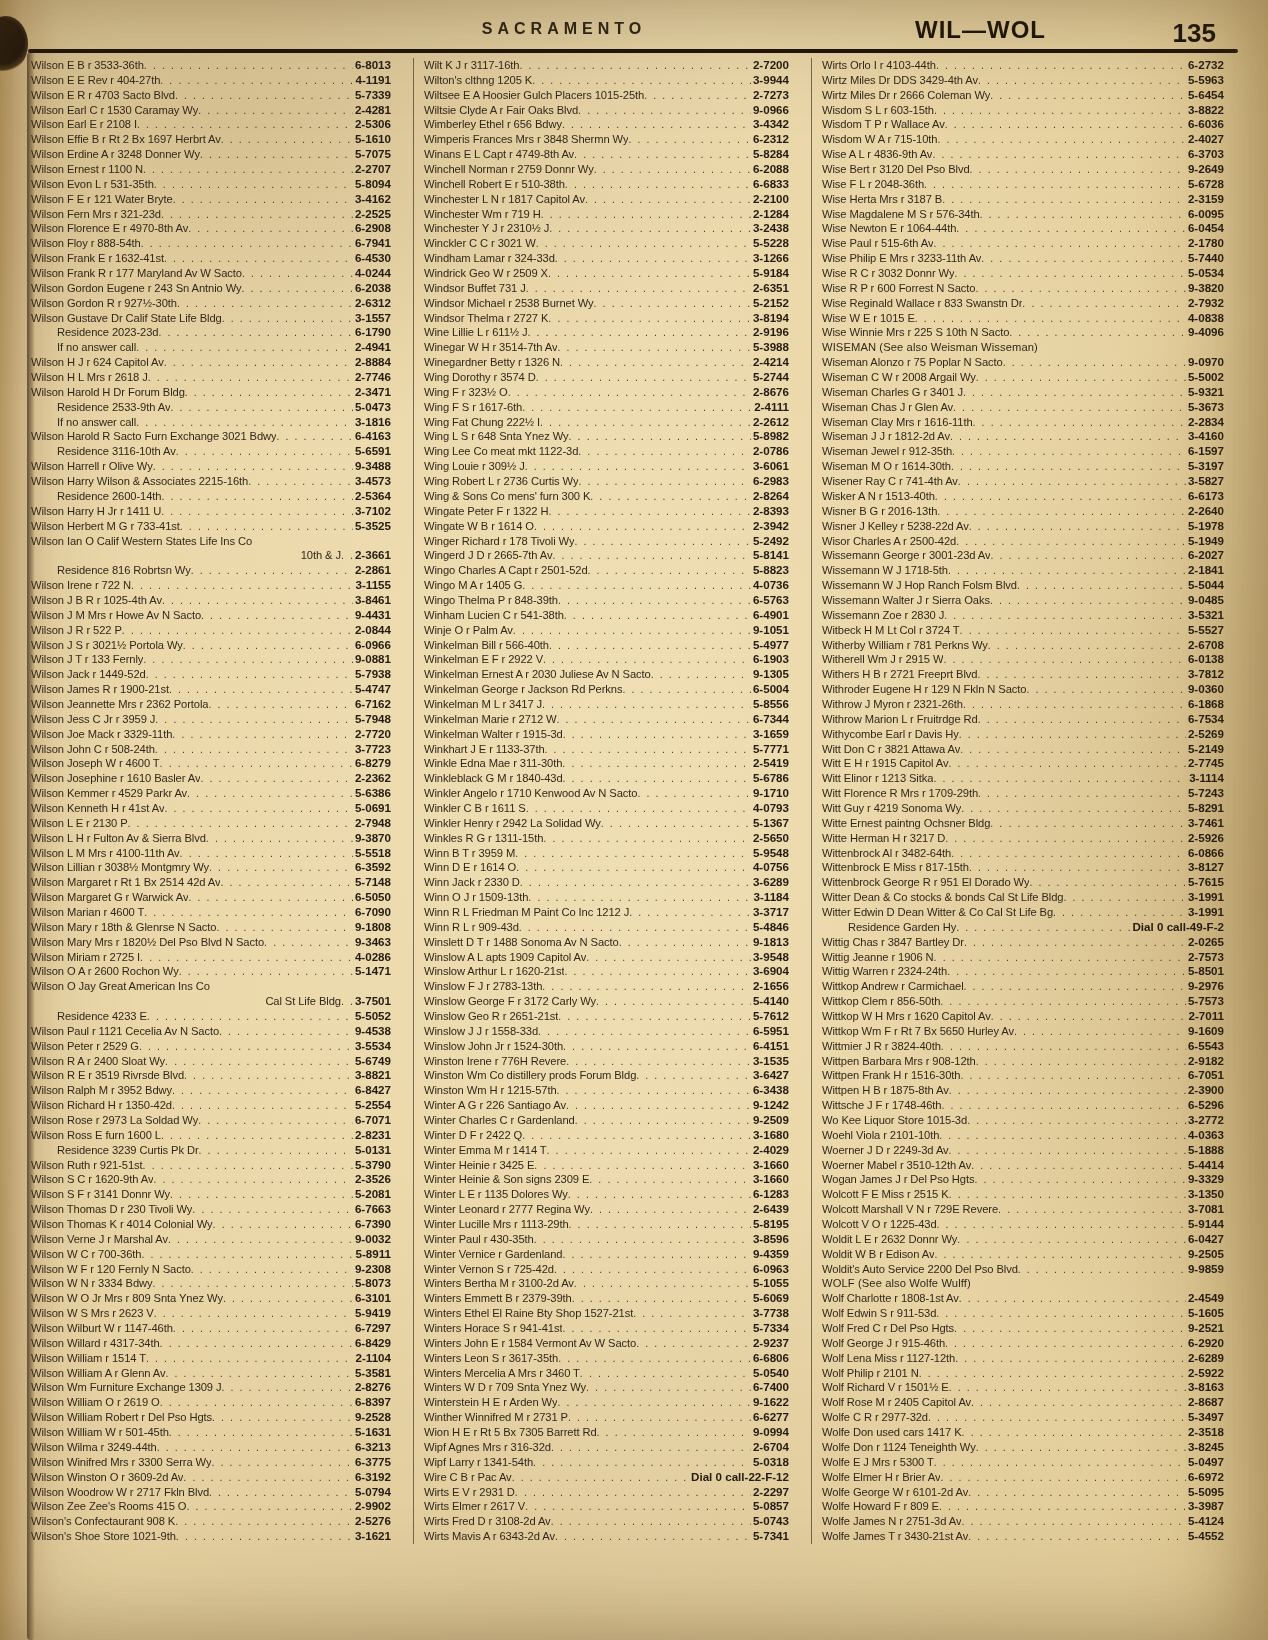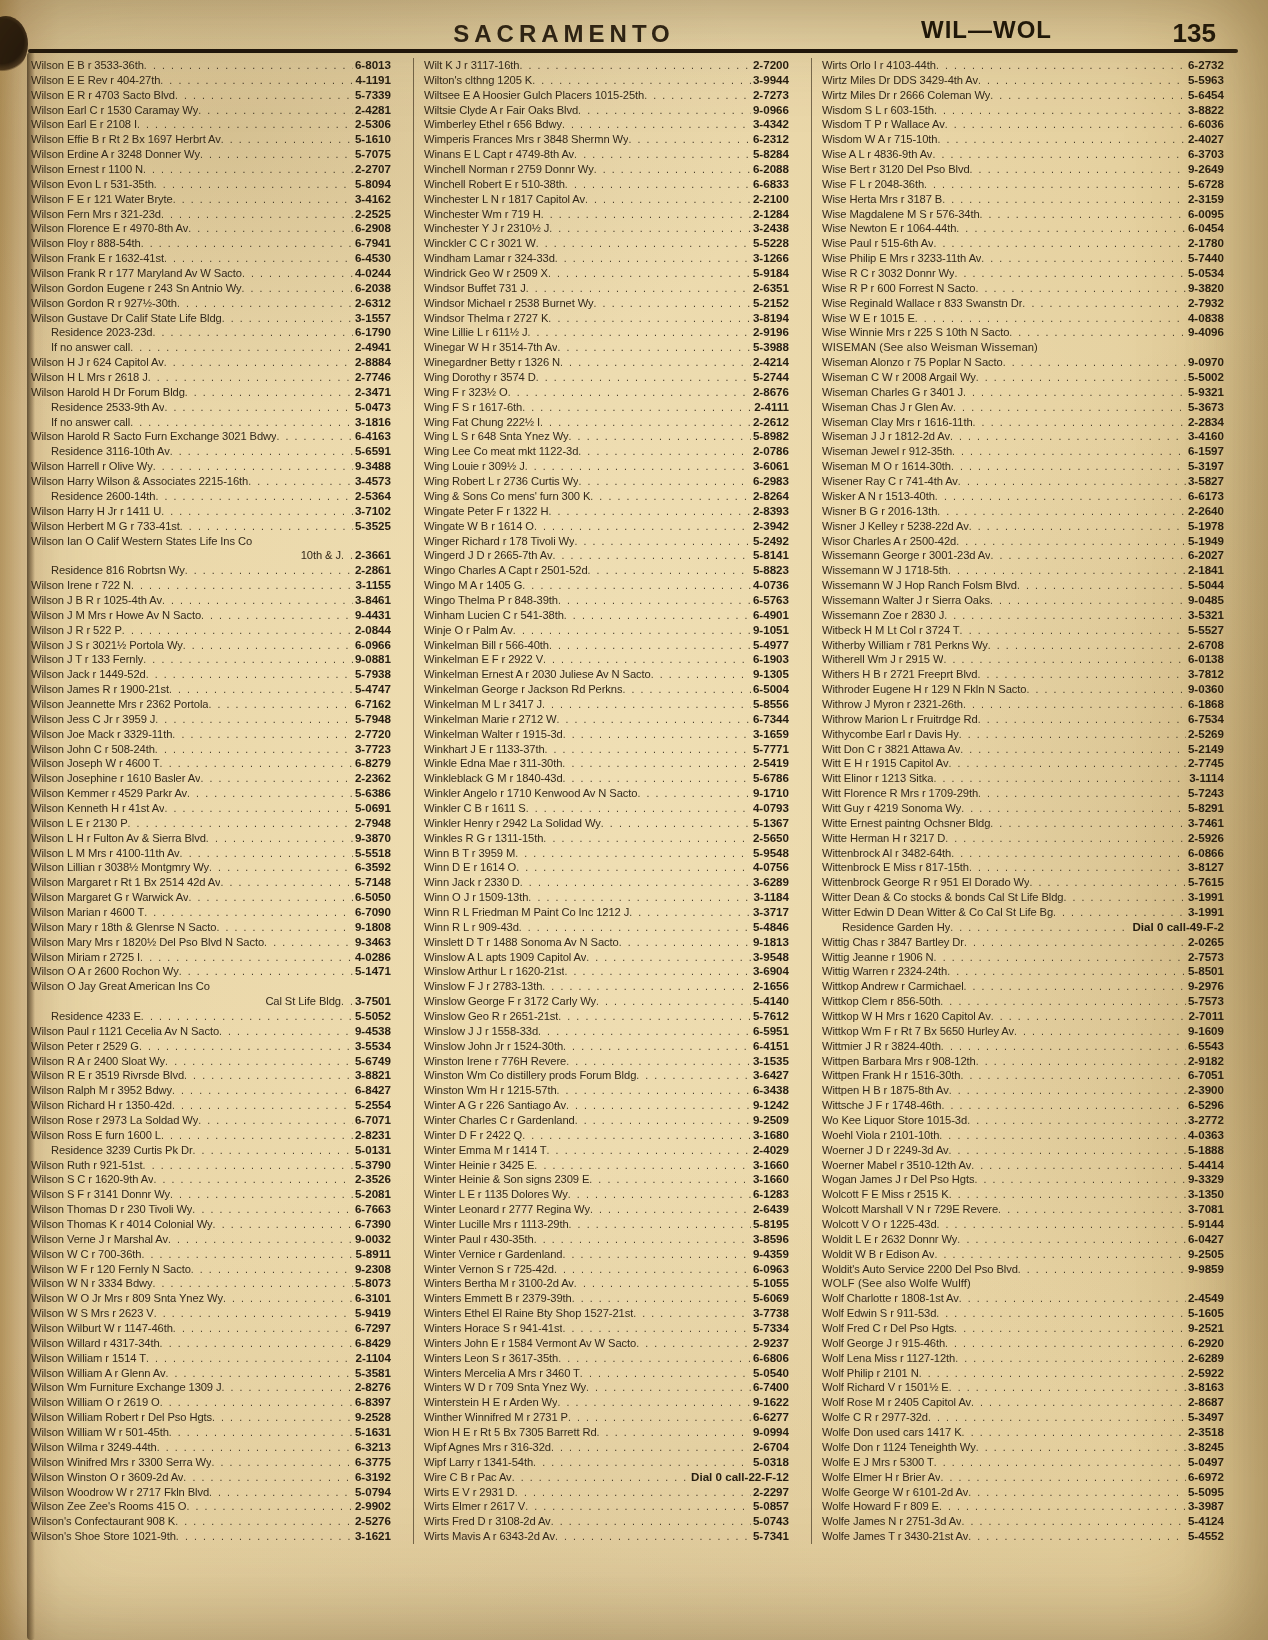--- a/index.html
+++ b/index.html
@@ -17,37 +17,37 @@
   }
   .vignette{position:absolute;inset:0;pointer-events:none;
     box-shadow:inset 0 0 120px rgba(90,65,25,.35), inset -20px 0 60px rgba(110,80,35,.25);}
   .punch{position:absolute;left:-16px;top:16px;width:44px;height:56px;border-radius:50%;
     background:radial-gradient(circle at 40% 45%, #1c120a 0 55%, rgba(40,24,10,.8) 70%, rgba(60,40,18,0) 75%);}
   .gutter{position:absolute;left:27px;top:52px;bottom:0;width:8px;
     background:linear-gradient(90deg, rgba(35,24,10,.65), rgba(60,42,18,.35) 55%, rgba(60,42,18,0));
     border-radius:4px;}
   .hdr{position:absolute;left:30px;right:38px;top:16px;height:32px;}
   .hdr .city{position:absolute;left:44.5%;transform:translateX(-50%);top:4px;
-    font-size:24px;font-weight:bold;letter-spacing:5px;color:#2a2115;}
-  .hdr .range{position:absolute;right:178px;top:0;font-size:24px;font-weight:bold;letter-spacing:1px;color:#181208;text-align:center;}
+    font-size:16px;font-weight:bold;letter-spacing:5px;color:#2a2115;}
+  .hdr .range{position:absolute;right:184px;top:0;font-size:24px;font-weight:bold;letter-spacing:1px;color:#181208;text-align:center;}
   .hdr .pageno{position:absolute;right:14px;top:2px;font-size:26px;font-weight:bold;color:#181208;}
   .rule{position:absolute;left:28px;right:30px;top:49px;height:4px;background:#1d150c;border-radius:2px;}
   .cols{position:absolute;left:31px;top:58px;right:38px;display:grid;
     grid-template-columns:366px 382px 1fr;column-gap:16px;}
   .col{min-width:0;}
   .col+.col{border-left:1.5px solid rgba(45,33,18,.6);padding-left:10px;}
   .col{padding-right:6px;}
   .row{display:flex;align-items:baseline;height:14.86px;line-height:14.86px;
     font-size:11.2px;overflow:hidden;white-space:nowrap;}
   .nm{flex:0 1 auto;min-width:0;overflow:hidden;letter-spacing:-0.1px;}
   .dots{flex:1 1 4px;min-width:4px;overflow:hidden;white-space:nowrap;color:#453a28;}
   .dots::after{content:". . . . . . . . . . . . . . . . . . . . . . . . . . . . . . . . . . . . . . . . . . . . . . . . . . ";
     letter-spacing:1.6px;font-size:10.5px;}
   .ph{flex:0 0 auto;font-weight:bold;font-size:11.6px;color:#241c10;padding-left:2px;}
-  .row.i .nm{padding-left:20px;}
+  .row.i .nm{padding-left:26px;}
   .row.c .nm{margin-left:auto;flex:0 0 auto;}
   .row.c .dots{flex:0 0 12px;min-width:12px;}
   .row.g .nm{letter-spacing:0.1px;text-align:right;}
 </style>
 </head>
 <body>
 
 <div class="page">
   <div class="punch"></div>
   <div class="gutter"></div>

